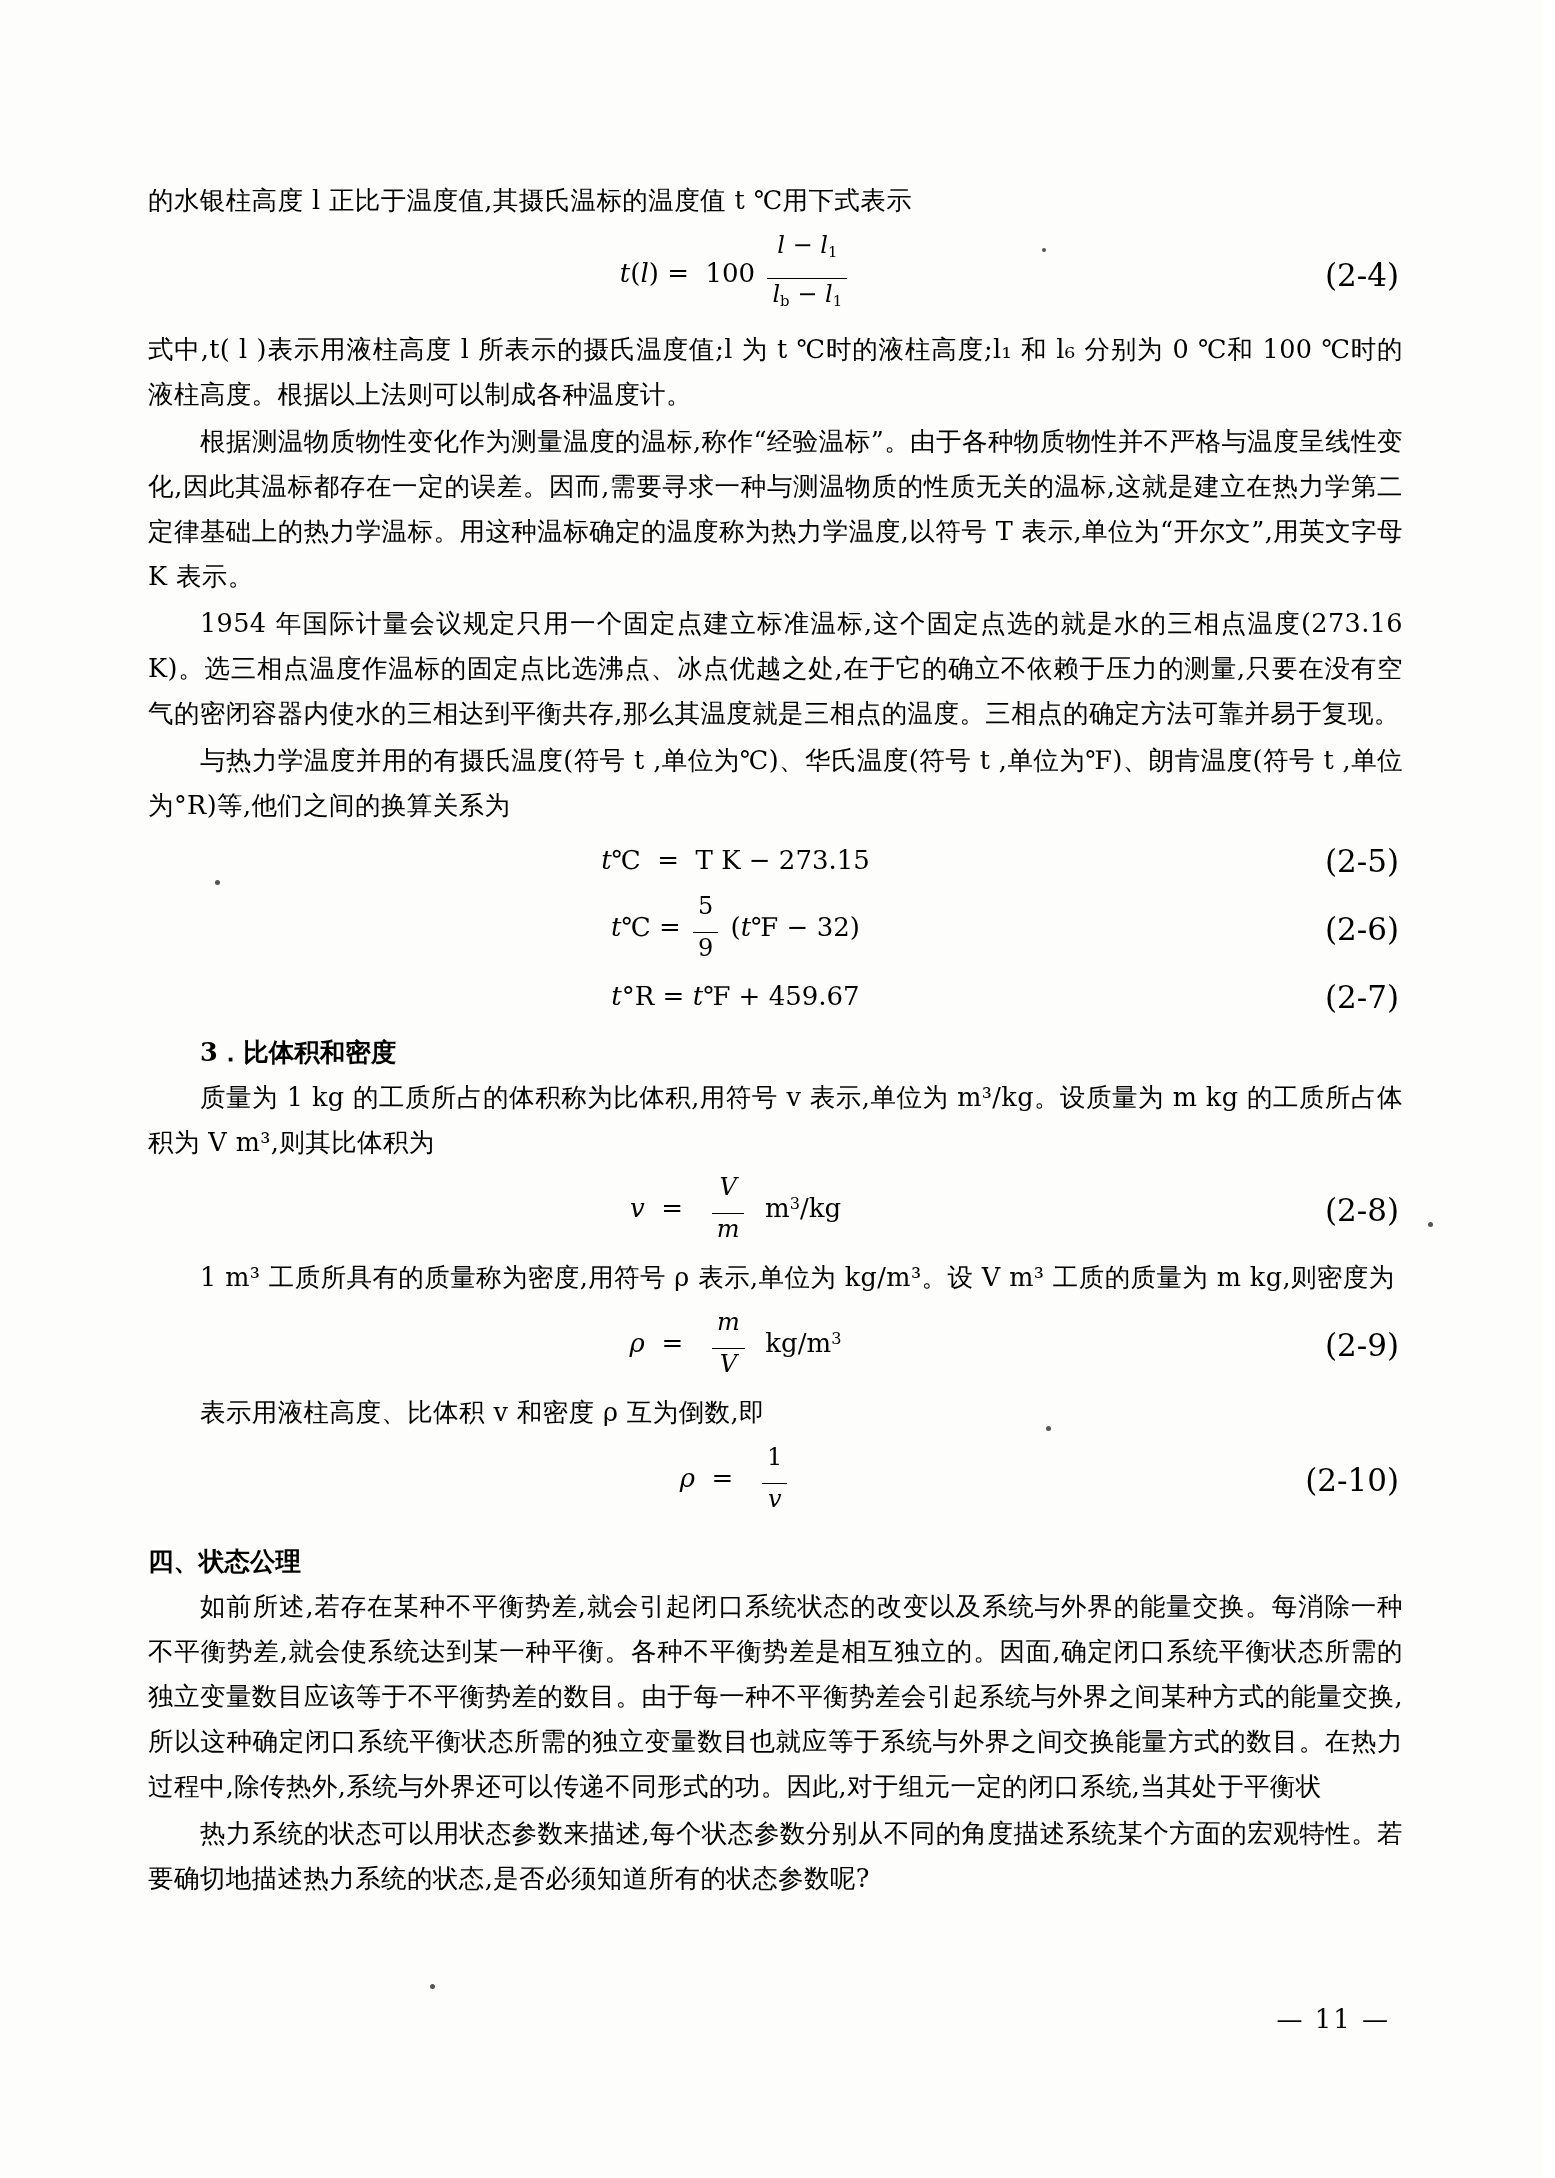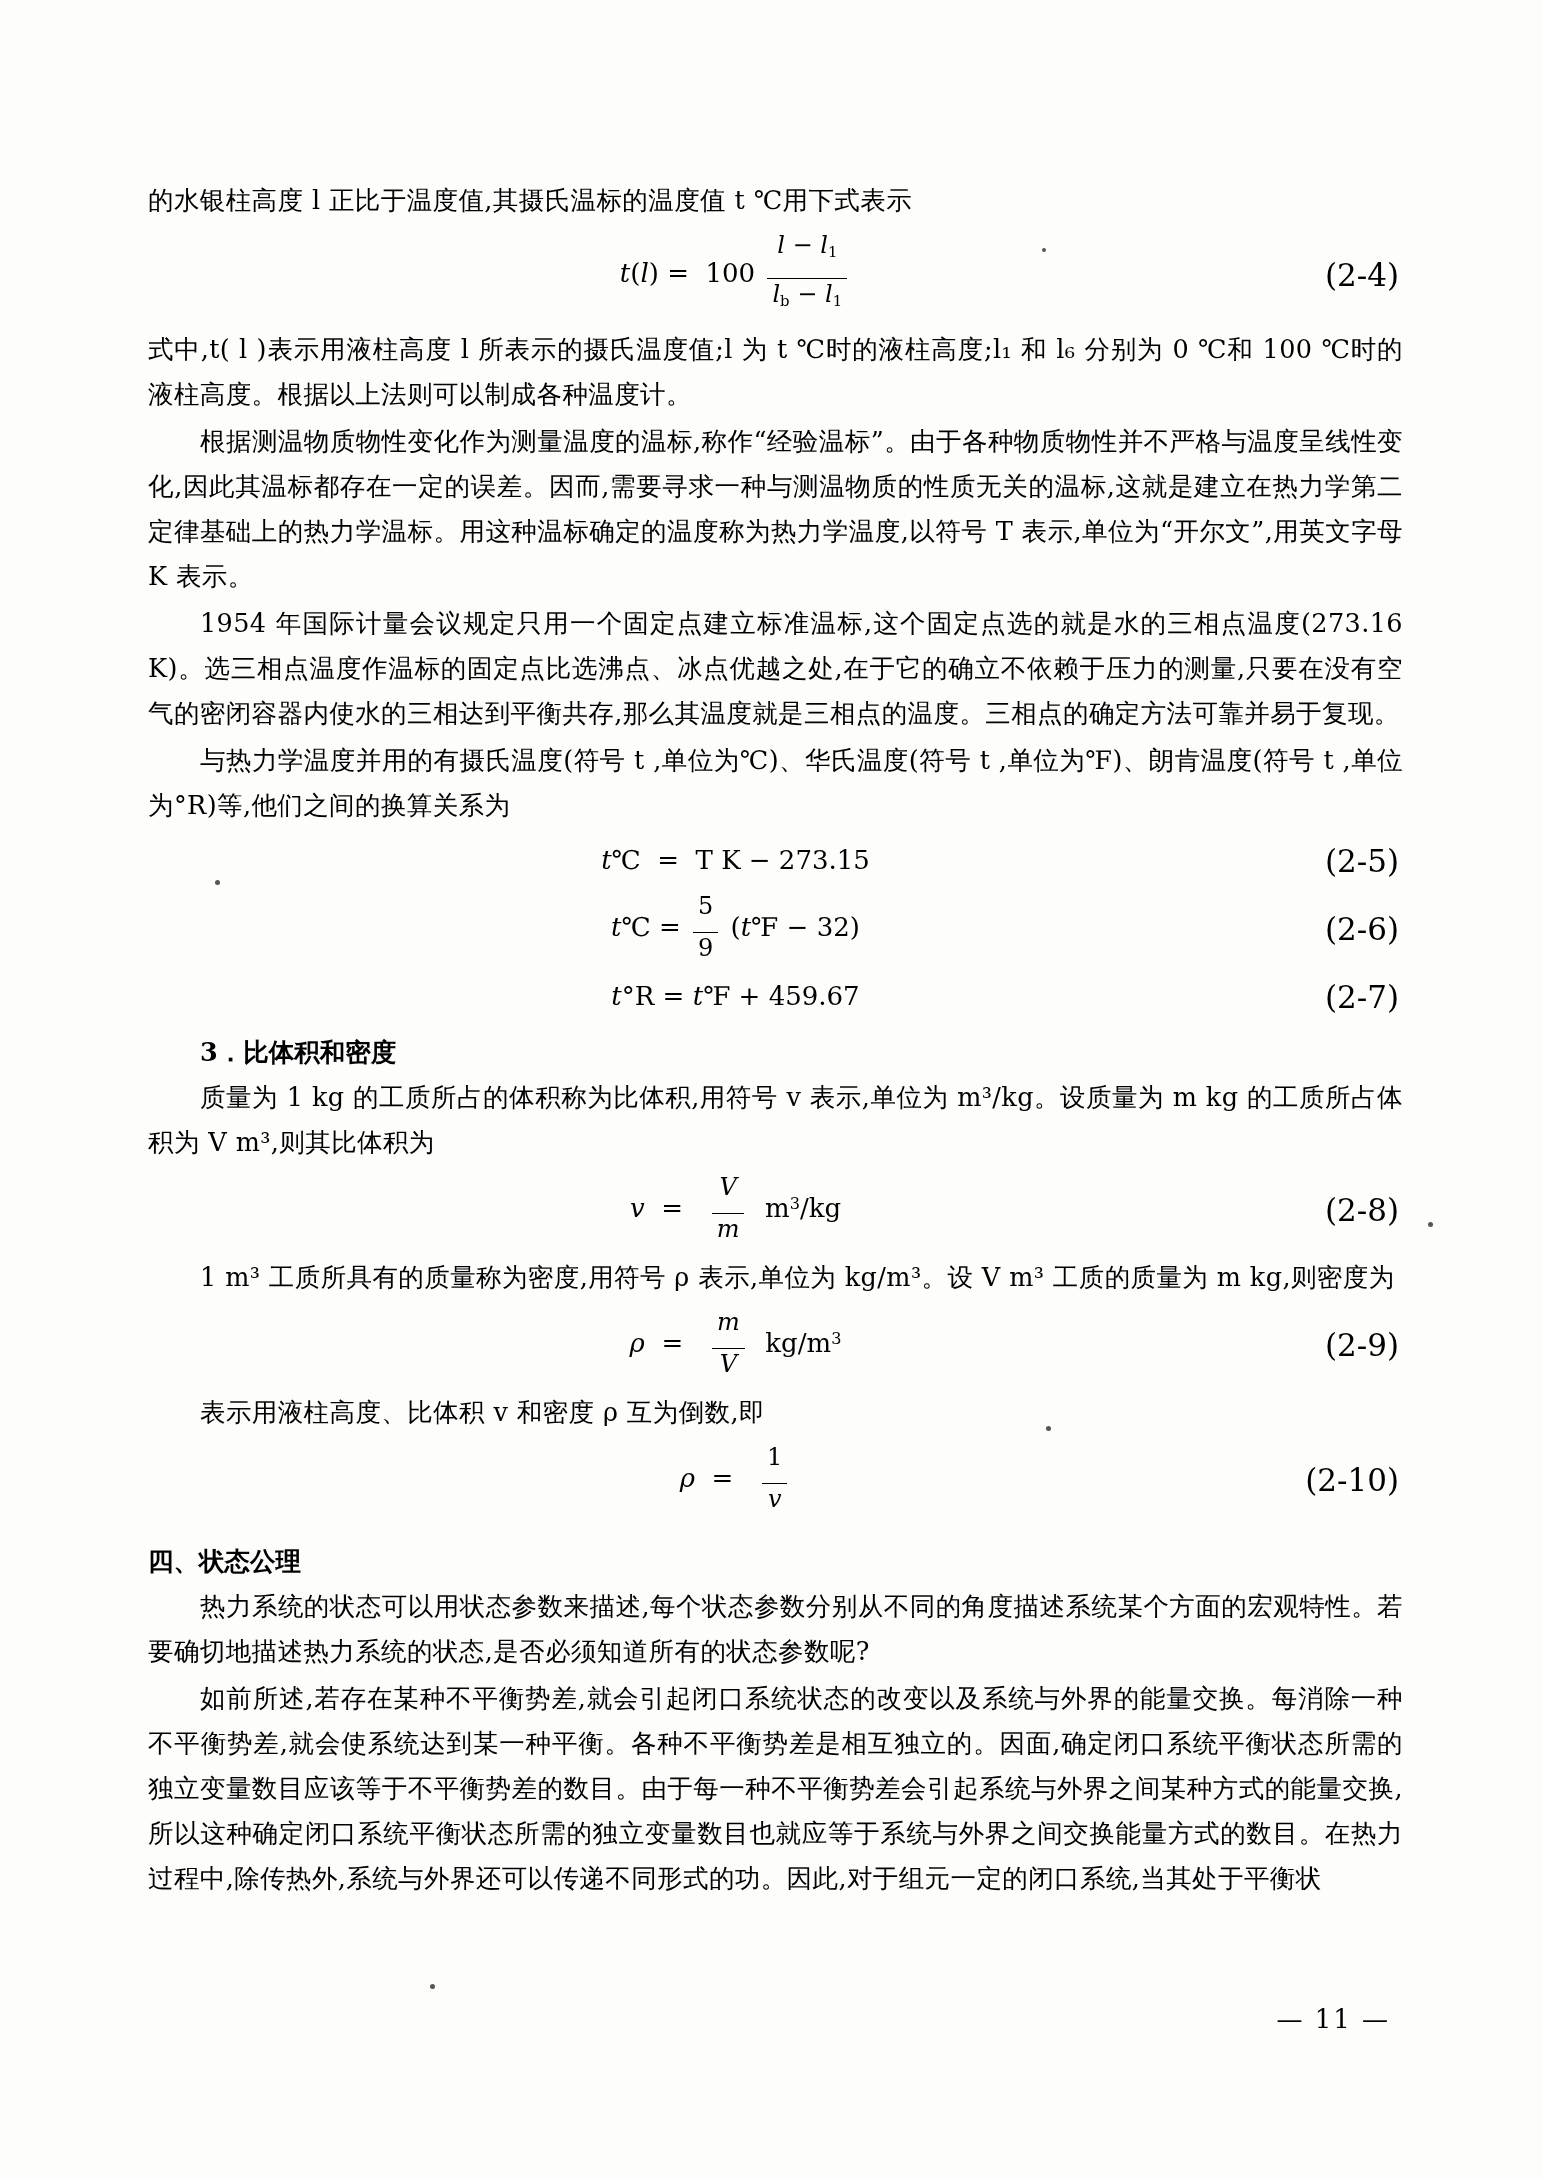--- a/index.html
+++ b/index.html
@@ -193,23 +193,23 @@
         <span class="frac">
           <span class="num">1</span>
           <span class="den"><span class="ital">v</span></span>
         </span>
       </div>
       <div class="eq-num">(2-10)</div>
     </div>
 
     <div class="heading nohang">四、状态公理</div>
 
+    <p class="indent">如前所述,若存在某种不平衡势差,就会引起闭口系统状态的改变以及系统与外界的能量交换。每消除一种不平衡势差,就会使系统达到某一种平衡。各种不平衡势差是相互独立的。因面,确定闭口系统平衡状态所需的独立变量数目应该等于不平衡势差的数目。由于每一种不平衡势差会引起系统与外界之间某种方式的能量交换,所以这种确定闭口系统平衡状态所需的独立变量数目也就应等于系统与外界之间交换能量方式的数目。在热力过程中,除传热外,系统与外界还可以传递不同形式的功。因此,对于组元一定的闭口系统,当其处于平衡状</p>
+
     <p class="indent">热力系统的状态可以用状态参数来描述,每个状态参数分别从不同的角度描述系统某个方面的宏观特性。若要确切地描述热力系统的状态,是否必须知道所有的状态参数呢?</p>
-
-    <p class="indent">如前所述,若存在某种不平衡势差,就会引起闭口系统状态的改变以及系统与外界的能量交换。每消除一种不平衡势差,就会使系统达到某一种平衡。各种不平衡势差是相互独立的。因面,确定闭口系统平衡状态所需的独立变量数目应该等于不平衡势差的数目。由于每一种不平衡势差会引起系统与外界之间某种方式的能量交换,所以这种确定闭口系统平衡状态所需的独立变量数目也就应等于系统与外界之间交换能量方式的数目。在热力过程中,除传热外,系统与外界还可以传递不同形式的功。因此,对于组元一定的闭口系统,当其处于平衡状</p>
 
   </div>
 
   <div class="pagenum">— 11 —</div>
 
   <div class="speck" style="left:215px; top:880px; width:5px; height:5px;"></div>
   <div class="speck" style="left:1428px; top:1222px; width:5px; height:5px;"></div>
   <div class="speck" style="left:1046px; top:1426px; width:5px; height:5px;"></div>
   <div class="speck" style="left:430px; top:1984px; width:5px; height:5px;"></div>
   <div class="speck" style="left:1042px; top:248px; width:4px; height:4px;"></div>

